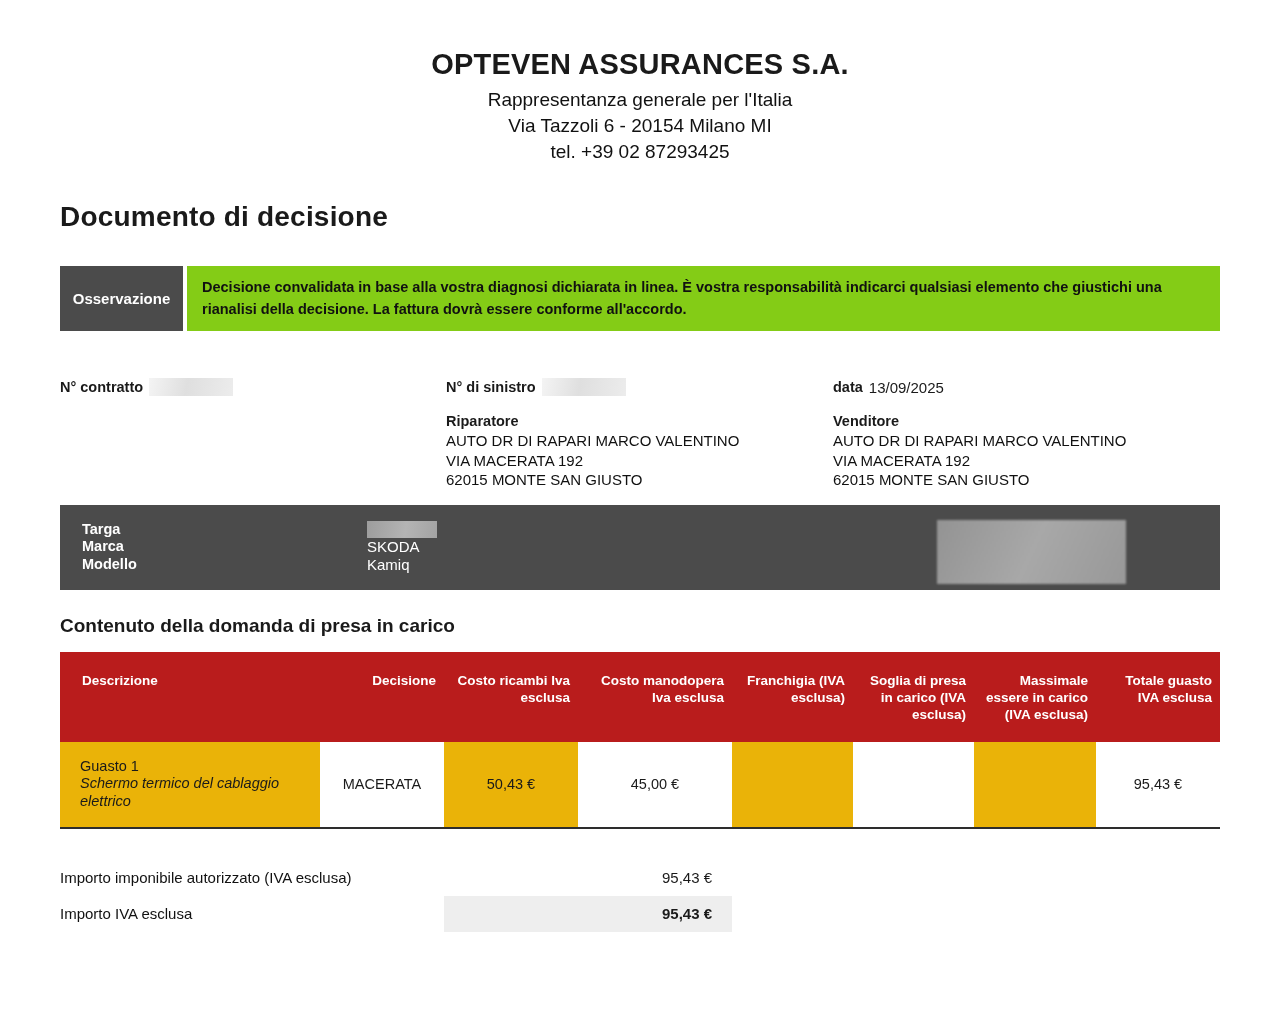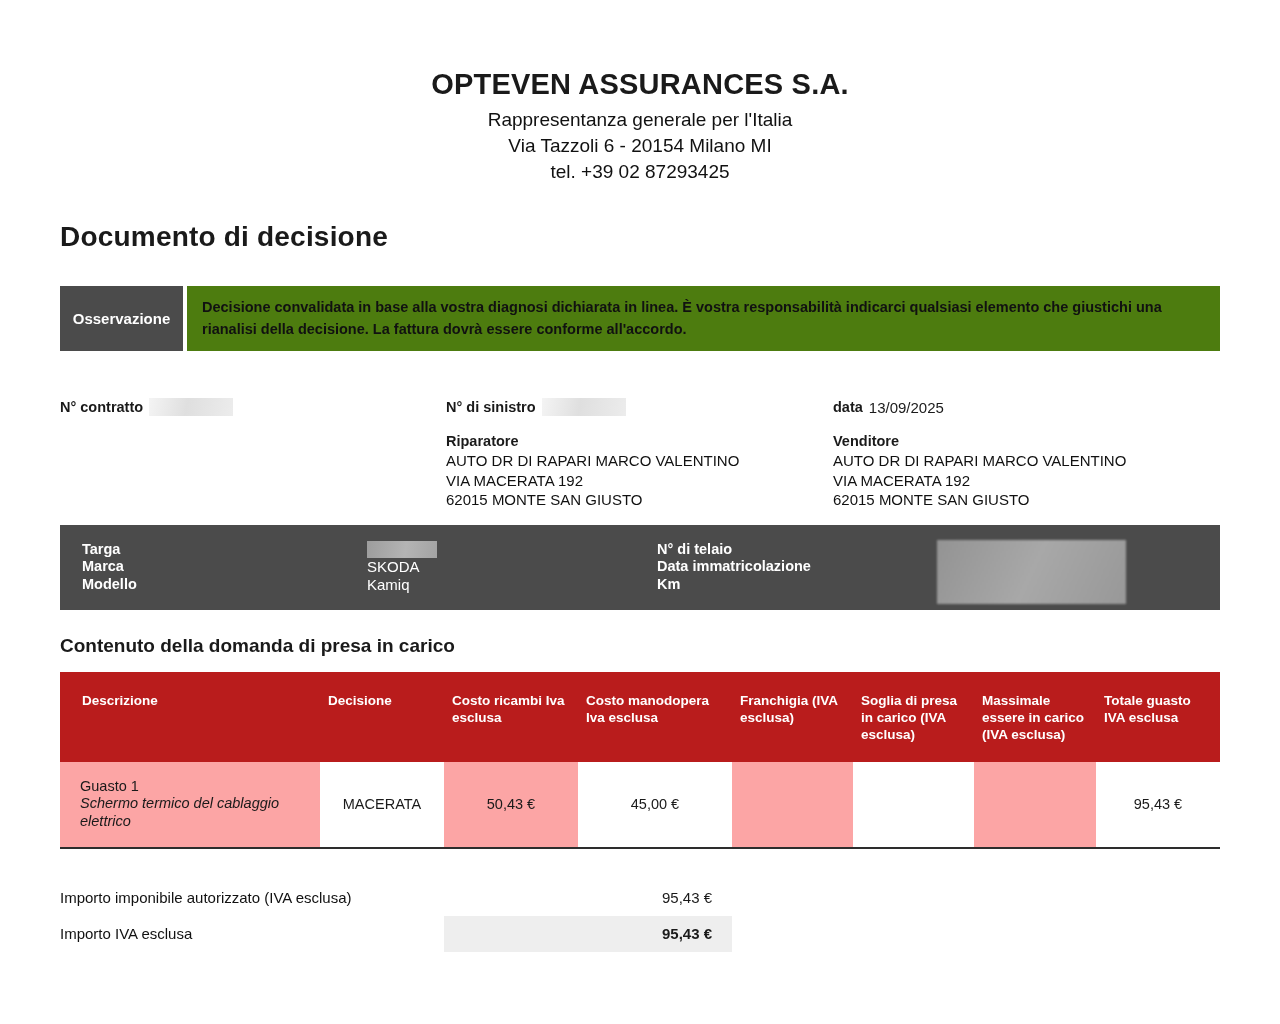--- a/index.html
+++ b/index.html
@@ -3,39 +3,39 @@
 <meta charset="utf-8">
 <style>
   * { margin: 0; padding: 0; box-sizing: border-box; }
   html, body { background: #ffffff; }
   body {
     width: 1280px; height: 1024px;
     font-family: "Liberation Sans", "DejaVu Sans", sans-serif;
     color: #1a1a1a;
     overflow: hidden;
   }
-  .page { width: 1280px; height: 800px; padding: 68px 60px 0 60px; }
+  .page { width: 1280px; height: 800px; padding: 48px 60px 0 60px; }
 
   
   .letterhead { text-align: center; }
   .letterhead .company { font-size: 29px; font-weight: bold; letter-spacing: 0.2px; margin-bottom: 6px; }
   .letterhead .line { font-size: 19px; line-height: 26px; color: #111; }
 
   
   .doc-title { font-size: 28px; font-weight: bold; margin-top: 36px; letter-spacing: 0.2px; }
 
   
   .observation { display: flex; margin-top: 33px; align-items: stretch; }
   .obs-label {
     width: 123px; flex: 0 0 123px; background: #4b4b4b; color: #ffffff;
     font-size: 15px; font-weight: bold; display: flex; align-items: center; justify-content: center;
   }
   .obs-gap { width: 4px; flex: 0 0 4px; background: #ffffff; }
   .obs-text {
-    flex: 1; background: #4d7c0f; font-size: 14.5px; font-weight: bold; color: #111;
+    flex: 1; background: #84cc16; font-size: 14.5px; font-weight: bold; color: #111;
     padding: 11px 20px 11px 15px; line-height: 21.5px;
   }
 
   
   .fields { margin-top: 46px; display: grid; grid-template-columns: 386px 387px 387px; }
   .field-row-a { display: flex; align-items: center; height: 20px; }
   .flabel { font-size: 14.5px; font-weight: bold; white-space: nowrap; }
   .fvalue { font-size: 15px; margin-left: 6px; white-space: nowrap; }
   .redact-inline {
     display: inline-block; width: 84px; height: 18px; margin-left: 6px;
@@ -74,26 +74,26 @@
 
   
   .claim-table { margin-top: 15px; width: 1160px; }
   .t-header, .t-row {
     display: grid;
     grid-template-columns: 260px 124px 134px 154px 121px 121px 122px 124px;
   }
   .t-header { background: #b91c1c; color: #ffffff; min-height: 90px; }
   .th-cell {
     font-size: 13.5px; font-weight: bold; line-height: 17px;
-    padding: 20px 8px 8px 8px; text-align: left;
+    padding: 20px 8px 8px 8px; text-align: right;
   }
   .th-cell.first { text-align: left; padding-left: 22px; }
   .t-row { min-height: 87px; border-bottom: 2px solid #2d2d2d; }
   .td-cell { font-size: 14.5px; display: flex; align-items: center; justify-content: center; text-align: center; }
-  .td-cell.shaded { background: #fca5a5; }
+  .td-cell.shaded { background: #eab308; }
   .td-desc { display: block; text-align: left; padding: 16px 10px 10px 20px; line-height: 17.5px; }
   .desc-detail { font-style: italic; }
 
   
   .summary { margin-top: 31px; }
   .sum-row { display: flex; align-items: center; height: 36px; }
   .sum-label { width: 384px; font-size: 15px; color: #111; }
   .sum-value { width: 288px; text-align: right; padding-right: 20px; font-size: 15px; height: 36px; line-height: 36px; }
   .sum-value.total { background: #eeeeee; font-weight: bold; }
 </style>
@@ -153,25 +153,20 @@
   <div class="vehicle-box">
     <div class="v-col v-labels1">
       <span class="v-line">Targa</span>
       <span class="v-line">Marca</span>
       <span class="v-line">Modello</span>
     </div>
     <div class="v-col v-values">
       <span class="v-line"><span class="redact-plate"></span></span>
       <span class="v-line">SKODA</span>
       <span class="v-line">Kamiq</span>
-    </div>
-    <div class="v-col v-labels2">
-      <span class="v-line">N° di telaio</span>
-      <span class="v-line">Data immatricolazione</span>
-      <span class="v-line">Km</span>
     </div>
     <div class="redact-vehicle"></div>
   </div>
 
   <div class="section-heading" style="margin-top: 25px;">Contenuto della domanda di presa in carico</div>
   <div class="claim-table">
     <div class="t-header">
       <div class="th-cell first">Descrizione</div>
       <div class="th-cell">Decisione</div>
       <div class="th-cell">Costo ricambi Iva esclusa</div>

